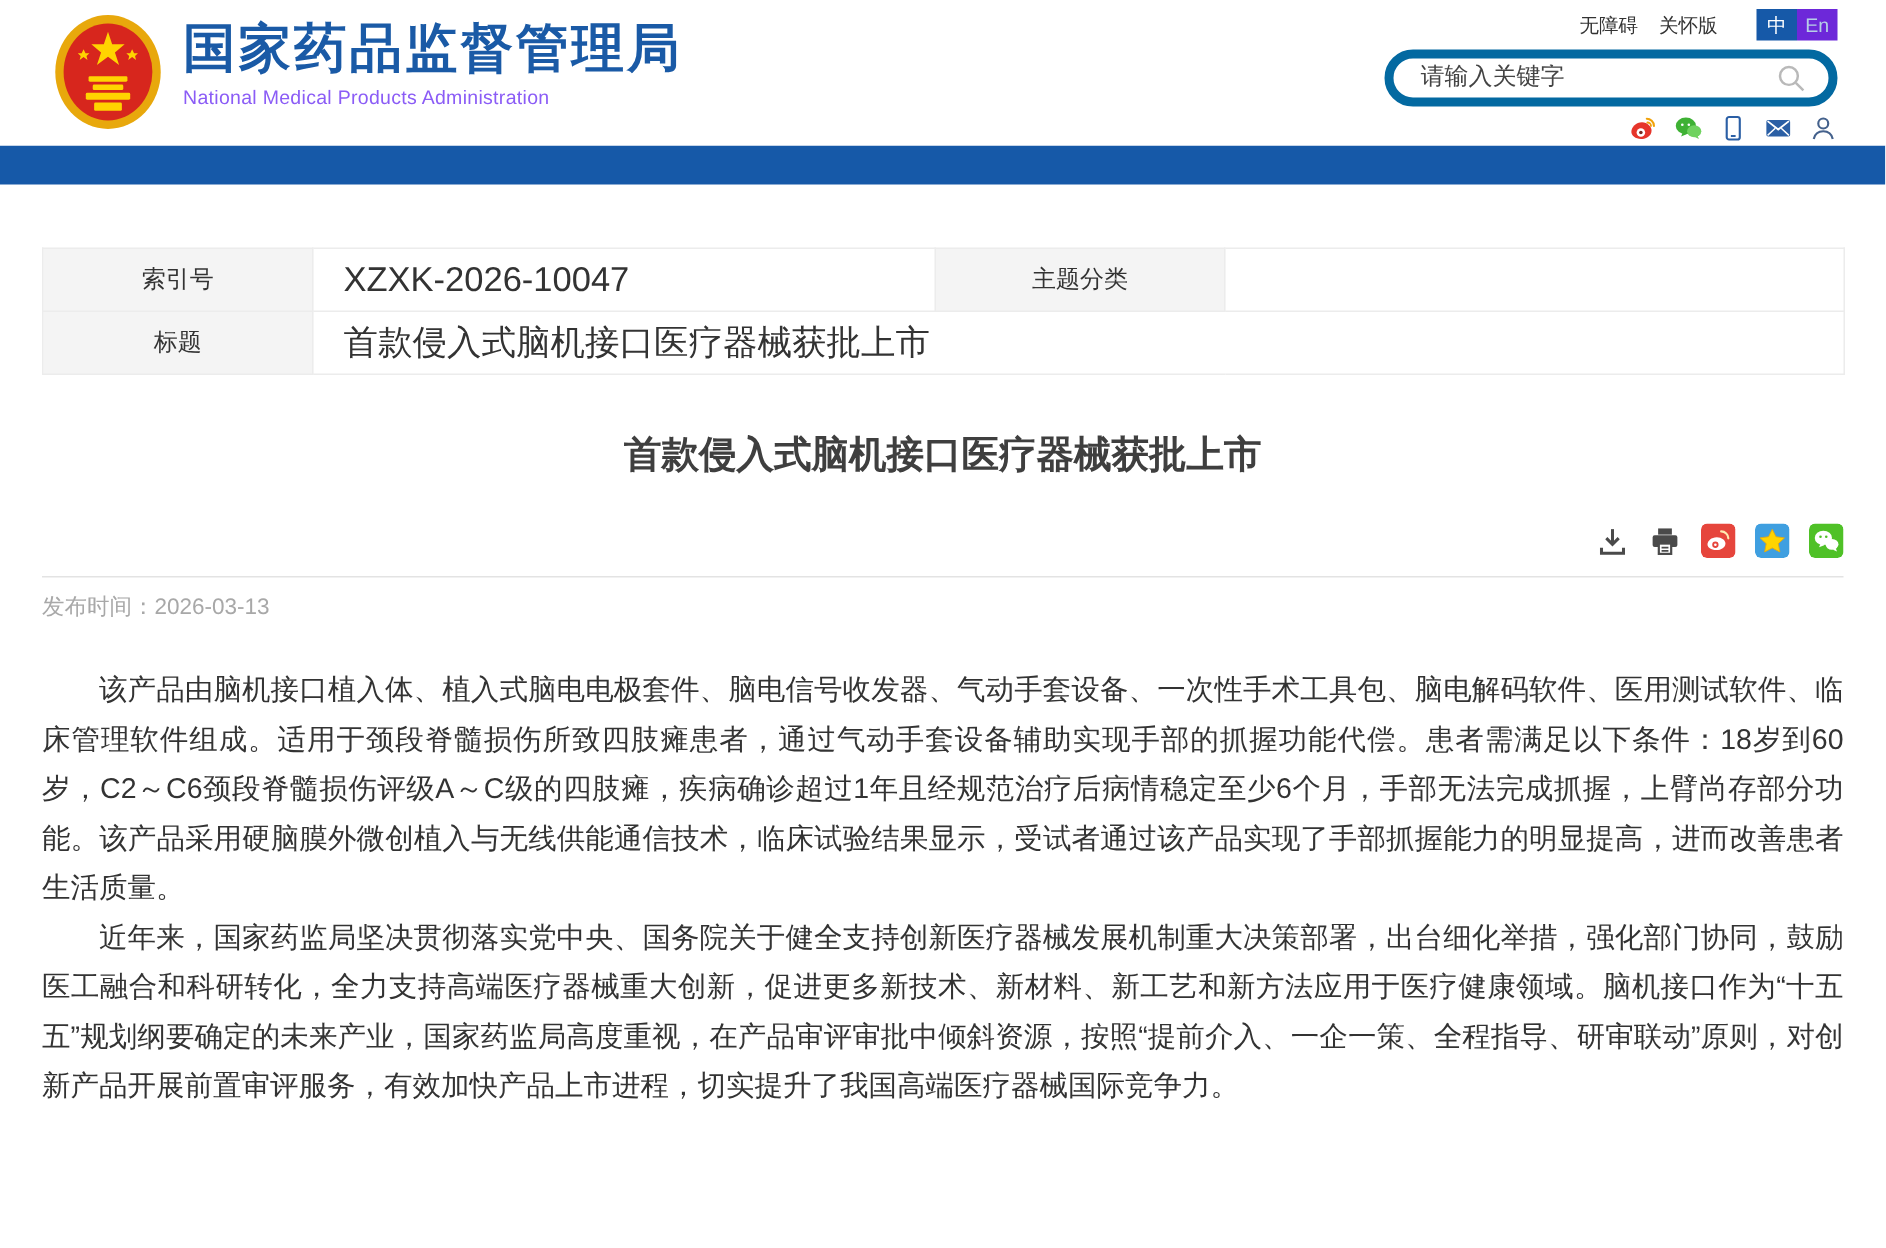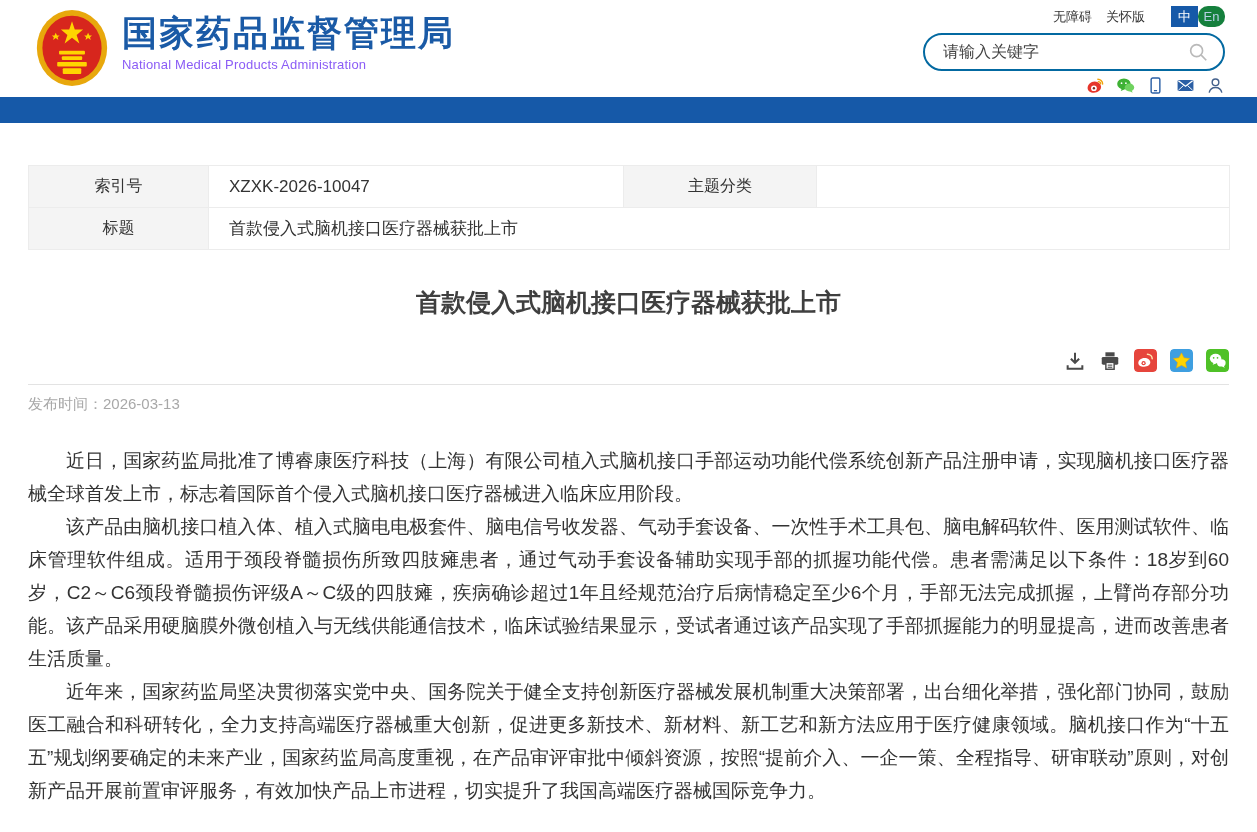--- a/index.html
+++ b/index.html
@@ -13,51 +13,51 @@
   
   .header { position:relative; height:97px; background:#ffffff; }
   .topbar {
     position:absolute; top:6px; right:32px; display:flex; align-items:center; gap:14px;
     font-size:13px; color:#333;
   }
   .topbar a { color:#333; text-decoration:none; cursor:pointer; }
   .lang-toggle { display:flex; margin-left:12px; }
   .lang-btn { width:27px; height:21px; display:flex; align-items:center; justify-content:center; font-size:13px; cursor:pointer; }
   .lang-zh { background:#1659a8; color:#ffffff; }
-  .lang-en { background:#15803d; color:#b6cfe6;border-radius:10px; }
+  .lang-en { background:#6d28d9; color:#b6cfe6; }
 
   .emblem { position:absolute; left:35px; top:8px; width:74px; height:80px; }
 
   .site-title { position:absolute; left:122px; top:13px; }
   .site-title h1 { font-size:35px; font-weight:bold; color:#1a5aa6; letter-spacing:2px; line-height:40px; }
   .site-title .en { font-size:13px; color:#8b5cf6; margin-top:4px; letter-spacing:0.2px; }
 
   .search-box {
     position:absolute; right:32px; top:33px; width:302px; height:38px;
-    border:2px solid #0369a1; border-radius:19px; background:#fff;
+    border:6px solid #0369a1; border-radius:19px; background:#fff;
     display:flex; align-items:center; padding:0 14px 0 18px;
   }
   .search-box input {
     flex:1; border:none; outline:none; font-size:16px; color:#333; background:transparent;
     font-family:inherit;
   }
   .search-box input::placeholder { color:#444; opacity:1; }
 
   .header-icons { position:absolute; right:32px; top:76px; display:flex; align-items:center; gap:11px; }
   .header-icons .hicon { width:19px; height:19px; display:block; cursor:pointer; }
 
   .blue-band { height:26px; background:#1659a8; }
 
   
   .content { padding:16px 28px; }
 
   table.info-table { width:1201px; border-collapse:collapse; margin-top:26px; table-layout:fixed; }
   .info-table td { height:42px; border:1px solid #ececec; font-size:16px; }
   .info-table td.lbl { background:#f4f4f4; text-align:center; color:#333; }
-  .info-table td.val { background:#ffffff; padding-left:20px; color:#333; font-size:17px; }
+  .info-table td.val { background:#ffffff; padding-left:20px; color:#333; font-size:23px; }
 
   .article-title { margin-top:36px; text-align:center; font-size:25px; font-weight:bold; color:#3f3f3f; }
 
   .tools-row {
     margin-top:30px; display:flex; justify-content:flex-end; align-items:center; gap:13px;
     padding-bottom:12px; border-bottom:1px solid #e3e3e3;
   }
   .tool-icon { width:22px; height:22px; display:block; cursor:pointer; }
   .share-icon { width:23px; height:23px; border-radius:4px; display:block; cursor:pointer; }
 
@@ -199,20 +199,19 @@
         <ellipse cx="16" cy="14.5" rx="4.5" ry="3.8" fill="#ffffff"></ellipse>
         <path d="M19.5 19.5l-1-2.4-1.8 1.2z" fill="#ffffff"></path>
       </svg>
     </div>
 
     <div class="publish-time">
       <span>发布时间：</span><span>2026-03-13</span>
     </div>
 
     <div class="article-body">
-      <p>近日，国家药监局批准了博睿康医疗科技（上海）有限公司植入式脑机接口手部运动功能代偿系统创新产品注册申请，实现脑机接口医疗器械全球首发上市，标志着国际首个侵入式脑机接口医疗器械进入临床应用阶段。</p>
       <p>该产品由脑机接口植入体、植入式脑电电极套件、脑电信号收发器、气动手套设备、一次性手术工具包、脑电解码软件、医用测试软件、临床管理软件组成。适用于颈段脊髓损伤所致四肢瘫患者，通过气动手套设备辅助实现手部的抓握功能代偿。患者需满足以下条件：18岁到60岁，C2～C6颈段脊髓损伤评级A～C级的四肢瘫，疾病确诊超过1年且经规范治疗后病情稳定至少6个月，手部无法完成抓握，上臂尚存部分功能。该产品采用硬脑膜外微创植入与无线供能通信技术，临床试验结果显示，受试者通过该产品实现了手部抓握能力的明显提高，进而改善患者生活质量。</p>
       <p>近年来，国家药监局坚决贯彻落实党中央、国务院关于健全支持创新医疗器械发展机制重大决策部署，出台细化举措，强化部门协同，鼓励医工融合和科研转化，全力支持高端医疗器械重大创新，促进更多新技术、新材料、新工艺和新方法应用于医疗健康领域。脑机接口作为“十五五”规划纲要确定的未来产业，国家药监局高度重视，在产品审评审批中倾斜资源，按照“提前介入、一企一策、全程指导、研审联动”原则，对创新产品开展前置审评服务，有效加快产品上市进程，切实提升了我国高端医疗器械国际竞争力。</p>
 
     </div>
 
   </div>
 </div>
 
 </body></html>

